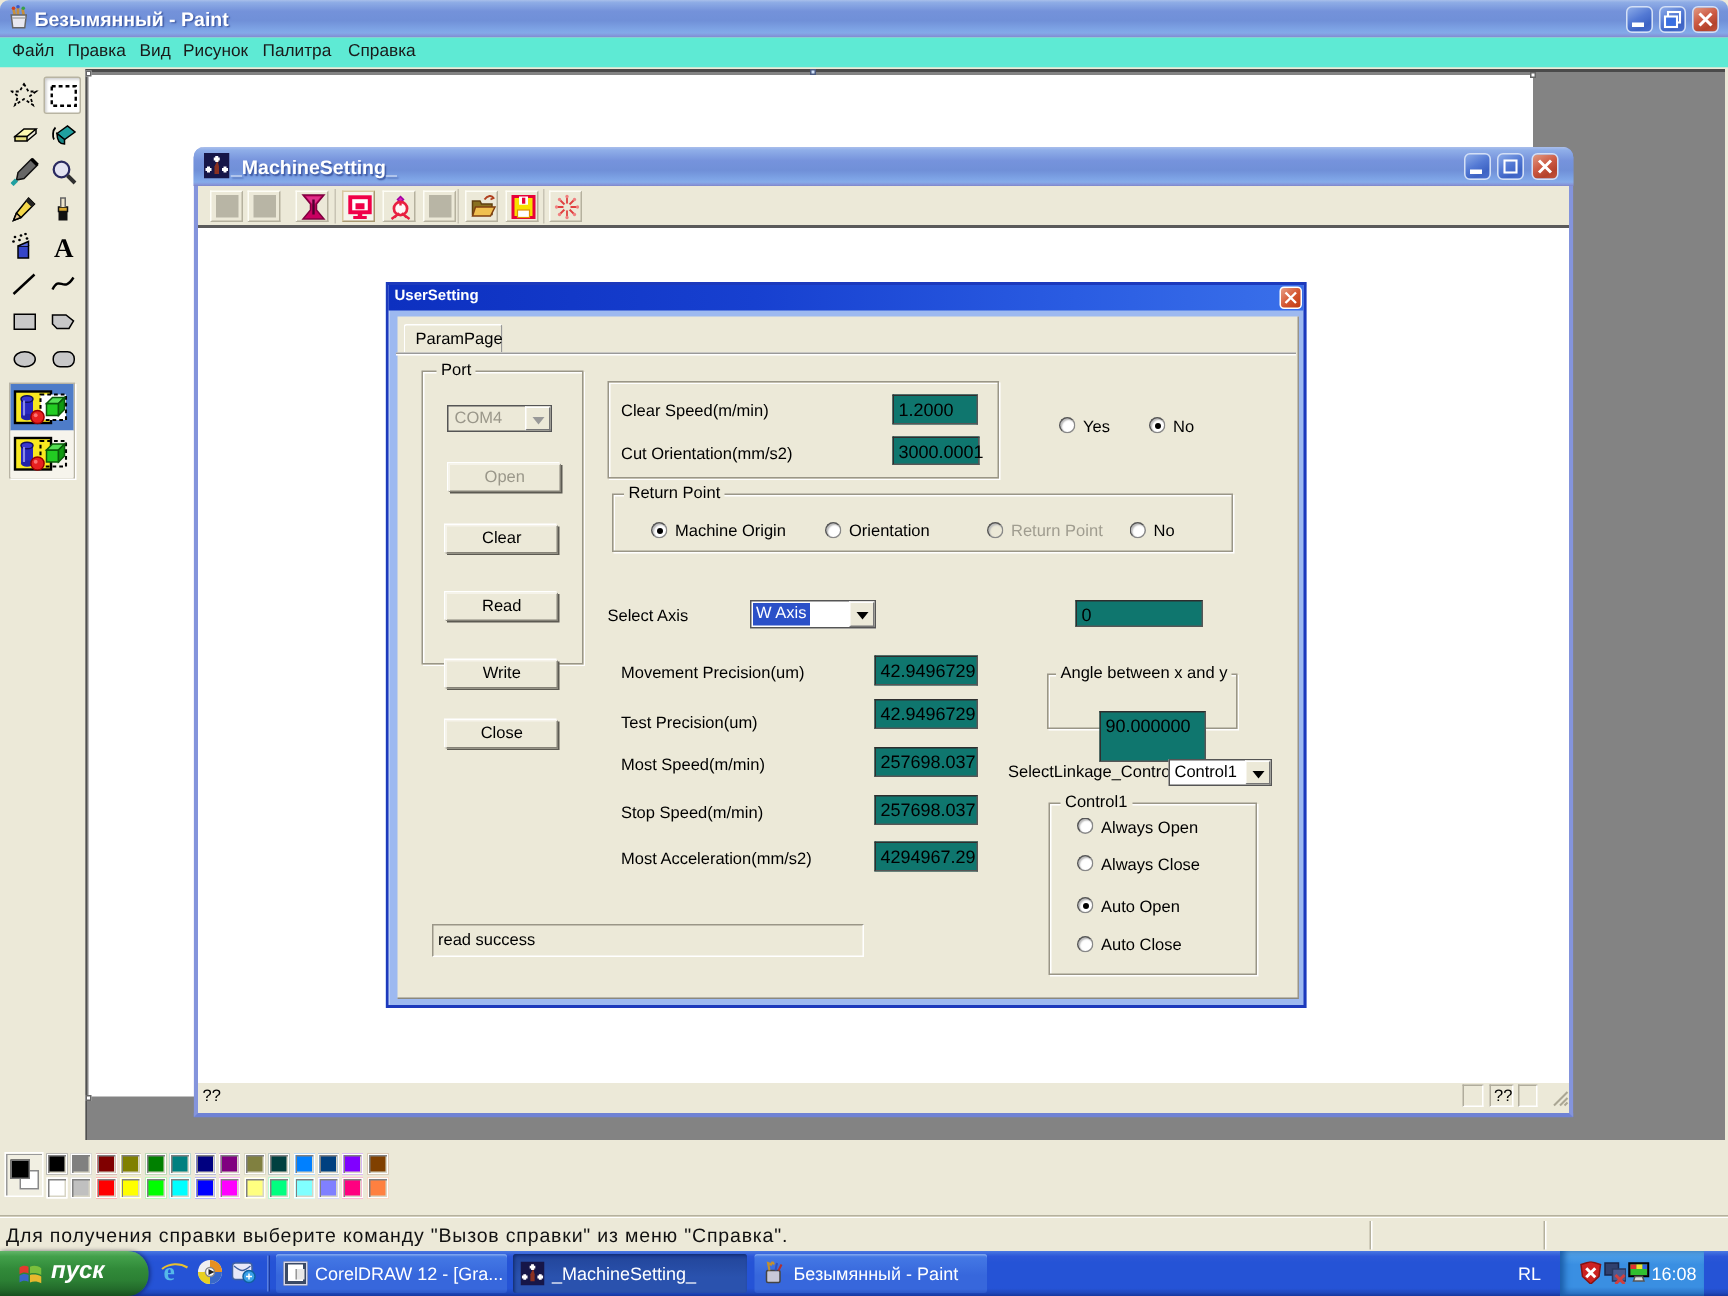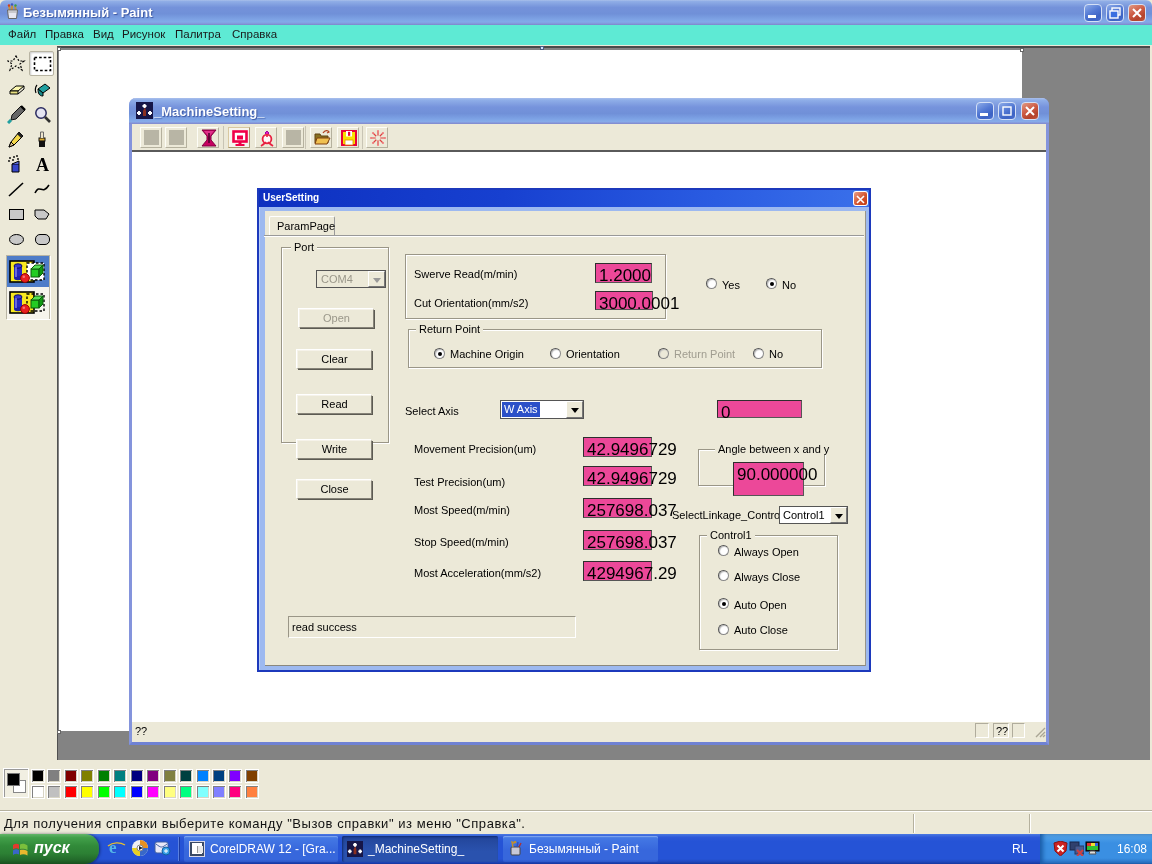--- a/index.html
+++ b/index.html
@@ -56,21 +56,21 @@
 
 #ustab{position:absolute;left:12px;top:28px;width:66px;height:19px;background:#ece9d8;
  border:1px solid #999;border-bottom:none;border-top-color:#fff;border-left-color:#fff;border-radius:2px 2px 0 0;
  font-size:11px;color:#000;padding:3px 0 0 7px}
 #ustabline{position:absolute;left:7px;top:47px;width:600px;height:2px;background:#fff;border-top:1px solid #999}
 
 .grp{position:absolute;border:1px solid #9a9687;box-shadow:1px 1px 0 #fff,inset 1px 1px 0 #fff}
 .grp .glabel{position:absolute;top:-7px;background:#ece9d8;padding:0 3px;font-size:11px;white-space:nowrap}
 .lbl{position:absolute;font-size:11px;color:#000;white-space:nowrap}
 .lbl.dis{color:#a09d90}
-.edit{position:absolute;background:#ec4899;border:1px solid #565656;border-top-color:#2e2e2e;border-left-color:#2e2e2e;font-size:17px;padding:2px 2px 0 3px;white-space:nowrap}
+.edit{position:absolute;background:#0f766e;border:1px solid #565656;border-top-color:#2e2e2e;border-left-color:#2e2e2e;font-size:12px;padding:2px 2px 0 3px;white-space:nowrap}
 .btn{position:absolute;width:75px;height:19px;background:#ece9d8;text-align:center;font-size:11px;padding-top:2px;
  border:1px solid #f6f3ea;border-right-color:#868378;border-bottom-color:#868378;box-shadow:1px 1px 0 #5c5a52,-1px -1px 0 #fff}
 .btn.dis{color:#9a978a}
 .radio{position:absolute;width:11px;height:11px;border-radius:50%;background:#fff;border:1px solid #888;border-top-color:#555;border-left-color:#555;box-shadow:inset 1px 1px 1px #bbb}
 .radio.on:after{content:"";position:absolute;left:2.5px;top:2.5px;width:4px;height:4px;border-radius:50%;background:#000}
 .radio.dis{background:#ece9d8}
 .combo{position:absolute;background:#fff;border:1px solid #555;font-size:11px}
 .combo .arrowbtn{position:absolute;right:0px;top:0px;bottom:0px;width:17px;background:#ece9d8;
  border:1px solid #fff;border-right-color:#777;border-bottom-color:#777}
 .combo .arrowbtn:after{content:"";position:absolute;left:4px;top:6px;border:4px solid transparent;border-top:5px solid #000}
@@ -88,21 +88,21 @@
  background:linear-gradient(#4b79e2 0%,#3a67dd 6%,#2c57d8 12%,#2553d6 25%,#2553d6 83%,#2048bc 93%,#16369e 100%)}
 #startbtn{position:absolute;left:0;top:0;width:99px;height:30px;border-radius:0 14px 14px 0;
  background:linear-gradient(#63b569 0%,#42a04a 12%,#318a39 40%,#2c8034 65%,#236b2b 85%,#174f1e 100%);
  box-shadow:1px 0 3px rgba(0,0,30,.5);color:#fff;font-weight:bold;font-size:16px;font-style:italic}
 .tbtask{position:absolute;top:2px;height:26px;border-radius:2px;
  background:linear-gradient(#5b8ce8 0%,#4377e4 10%,#3767dc 55%,#3767dc 90%,#2d58c8 100%);
  color:#fff;font-size:12px;box-shadow:inset 0 1px 0 #7aa2ee;white-space:nowrap;overflow:hidden}
 .tbtask.pressed{background:linear-gradient(#1c3f9e 0%,#24489e 15%,#2a52ae 60%,#2a52ae 100%);box-shadow:inset 1px 1px 2px #122c70}
 .tbtask .ticon{position:absolute;left:5px;top:5px;width:16px;height:16px}
 .tbtask .ttext{position:absolute;left:26px;top:6px}
-#tray{position:absolute;left:1040px;top:0;width:112px;height:30px;
+#tray{position:absolute;left:1040px;top:0;width:96px;height:30px;
  background:linear-gradient(#6cb4ec 0%,#4d9fe8 10%,#3a8fe2 30%,#3a8fe2 80%,#2e77c8 95%,#2058a8 100%);
  box-shadow:inset 3px 0 4px #1a5ca8}
 .trayicon{position:absolute;top:7px;width:15px;height:15px}
 </style>
 </head>
 <body>
 
 <div id="ptitle">
   <svg class="abs" style="left:4px;top:3px" width="18" height="18" viewBox="0 0 18 18">
     <path d="M5 3 L6 8 M8 2 L8 8 M11 3 L12 8" stroke="#c89038" stroke-width="1.8" fill="none"></path>
@@ -404,32 +404,32 @@
             <path d="M3 3 L10 10 M10 3 L3 10" stroke="#fff" stroke-width="1.6"></path>
           </svg></div>
       </div>
     </div>
   <div id="ustab">ParamPage</div>
   <div id="ustabline"></div>
 
   <div class="grp" style="left:24px;top:59px;width:108px;height:196px">
       <span class="glabel" style="left:9px">Port</span>
     </div>
-  <div class="combo dis" style="left:59px;top:82px;width:70px;height:18px">
+  <div class="combo dis" style="left:41px;top:82px;width:70px;height:18px">
       <span style="position:absolute;left:4px;top:2px">COM4</span>
       <div class="arrowbtn"></div>
     </div>
   <div class="btn dis" style="left:42px;top:121px">Open</div>
   <div class="btn" style="left:40px;top:162px">Clear</div>
   <div class="btn" style="left:40px;top:207px">Read</div>
   <div class="btn" style="left:40px;top:252px">Write</div>
   <div class="btn" style="left:40px;top:292px">Close</div>
 
   <div class="grp" style="left:148px;top:66px;width:261px;height:65px"></div>
-  <span class="lbl" style="left:157px;top:80px">Swerve Read(m/min)</span>
+  <span class="lbl" style="left:157px;top:80px">Clear Speed(m/min)</span>
   <div class="edit" style="left:338px;top:75px;width:57px;height:20px">1.2000</div>
   <span class="lbl" style="left:157px;top:109px">Cut Orientation(mm/s2)</span>
   <div class="edit" style="left:338px;top:103px;width:58px;height:19px">3000.0001</div>
 
   <div class="radio" style="left:449px;top:90px"></div>
     <span class="lbl" style="left:465px;top:91px">Yes</span>
   <div class="radio on" style="left:509px;top:90px"></div>
     <span class="lbl" style="left:525px;top:91px">No</span>
 
   <div class="grp" style="left:151px;top:141px;width:414px;height:39px">
@@ -457,23 +457,23 @@
   <span class="lbl" style="left:157px;top:316px">Most Speed(m/min)</span>
   <div class="edit" style="left:326px;top:310px;width:69px;height:20px">257698.037</div>
   <span class="lbl" style="left:157px;top:348px">Stop Speed(m/min)</span>
   <div class="edit" style="left:326px;top:342px;width:69px;height:20px">257698.037</div>
   <span class="lbl" style="left:157px;top:379px">Most Acceleration(mm/s2)</span>
   <div class="edit" style="left:326px;top:373px;width:69px;height:20px">4294967.29</div>
 
   <div class="edit" style="left:460px;top:212px;width:85px;height:18px">0</div>
 
   <div class="grp" style="left:441px;top:261px;width:127px;height:37px">
-      <span class="glabel" style="left:16px">Angle between x and y</span>
-    </div>
-  <div class="edit" style="left:476px;top:274px;width:71px;height:34px">90.000000</div>
+      <span class="glabel" style="left:5px">Angle between x and y</span>
+    </div>
+  <div class="edit" style="left:476px;top:286px;width:71px;height:34px">90.000000</div>
 
   <span class="lbl" style="left:415px;top:321px">SelectLinkage_Contro</span>
   <div class="combo" style="left:522px;top:318px;width:69px;height:18px">
     <span style="position:absolute;left:3px;top:2px">Control1</span>
     <div class="arrowbtn"></div>
   </div>
 
   <div class="grp" style="left:442px;top:347px;width:139px;height:115px">
       <span class="glabel" style="left:7px">Control1</span>
     </div>

